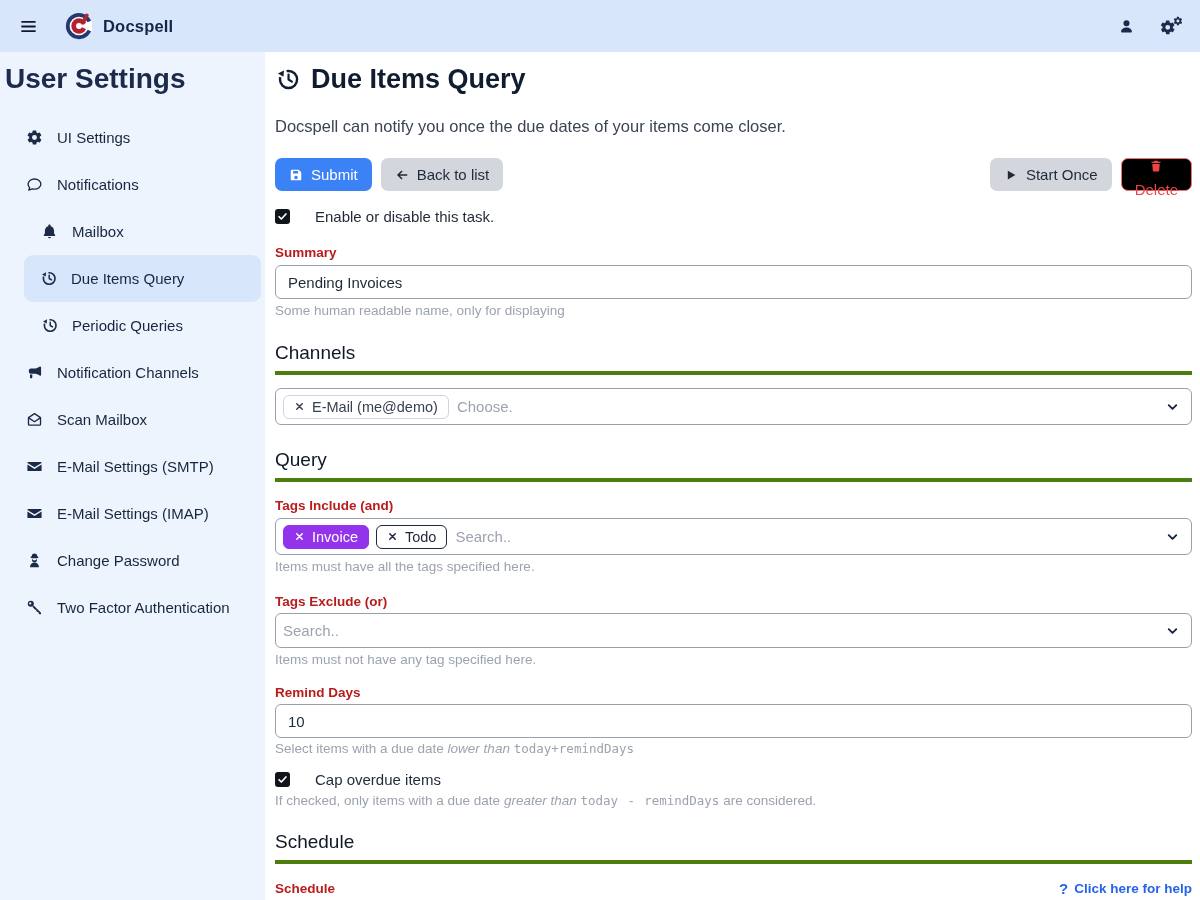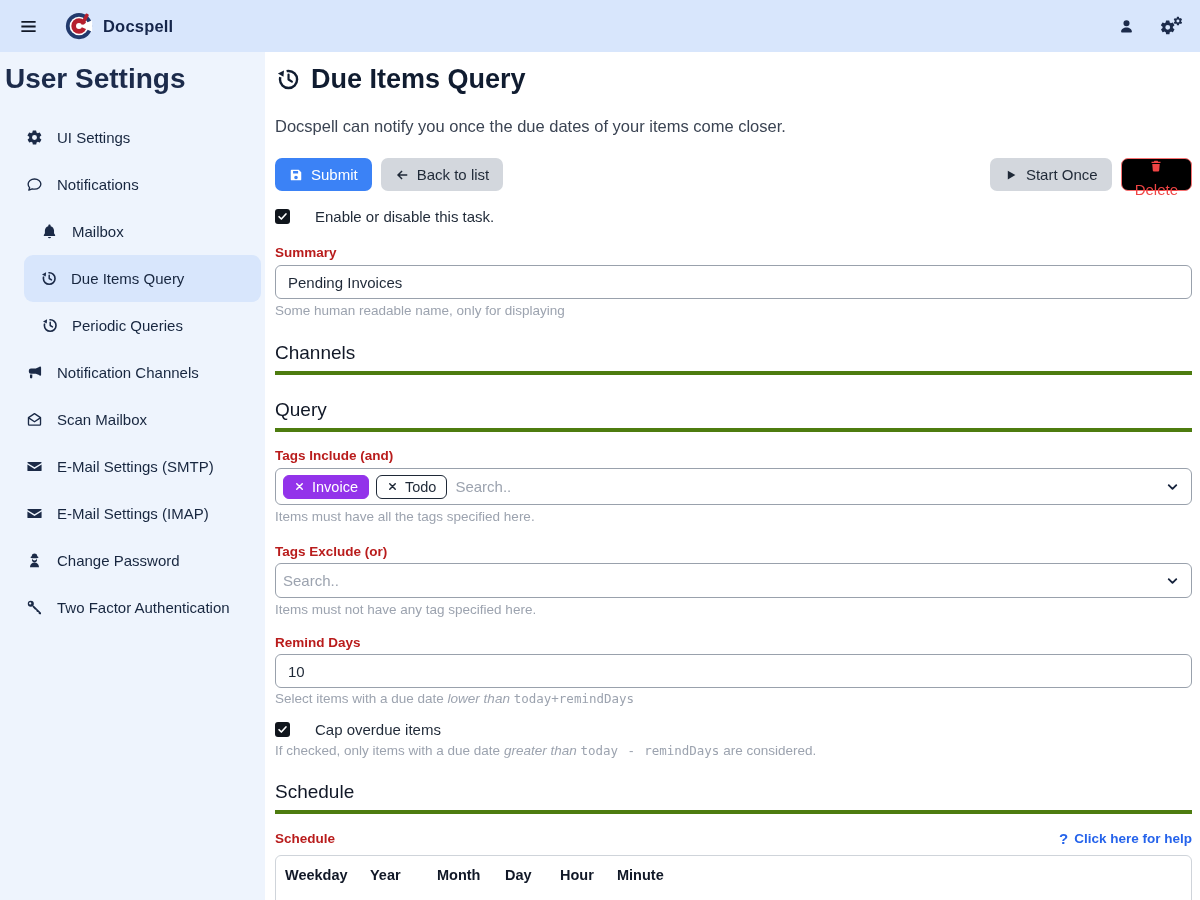--- a/index.html
+++ b/index.html
@@ -299,20 +299,38 @@
           </svg>
         </span>
       <span>Enable or disable this task.</span>
     </div>
 
     <div class="field-label mt20">Summary</div>
     <input class="text-input" type="text" value="Pending Invoices" style="">
     <div class="helper">Some human readable name, only for displaying</div>
 
     <div class="section-h">Channels</div>
+    <div class="mselect">
+      <span class="chips">
+          <span class="chip" style="background: rgb(255, 255, 255); color: rgb(55, 65, 81); border-color: rgb(209, 213, 219);">
+            <span class="x">
+              <svg viewBox="0 0 24 24" width="1em" height="1em">
+                <path fill="none" stroke="currentColor" stroke-width="3.2" stroke-linecap="round" d="M6 6l12 12M18 6L6 18"></path>
+              </svg>
+            </span>
+            <span>E-Mail (me@demo)</span>
+          </span>
+        </span>
+      <span class="placeholder">Choose.</span>
+      <span class="chev">
+          <svg viewBox="0 0 24 24" width="1em" height="1em">
+            <path fill="none" stroke="currentColor" stroke-width="3.4" stroke-linecap="round" stroke-linejoin="round" d="M5 8.5l7 7 7-7"></path>
+          </svg>
+        </span>
+    </div>
 
     <div class="section-h">Query</div>
 
     <div class="field-label mt16">Tags Include (and)</div>
     <div class="mselect" style="margin-top:5px">
       <span class="chips">
           <span class="chip" style="background: rgb(147, 51, 234); color: rgb(255, 255, 255); border-color: rgb(147, 51, 234);">
             <span class="x">
               <svg viewBox="0 0 24 24" width="1em" height="1em">
                 <path fill="none" stroke="currentColor" stroke-width="3.2" stroke-linecap="round" d="M6 6l12 12M18 6L6 18"></path>

